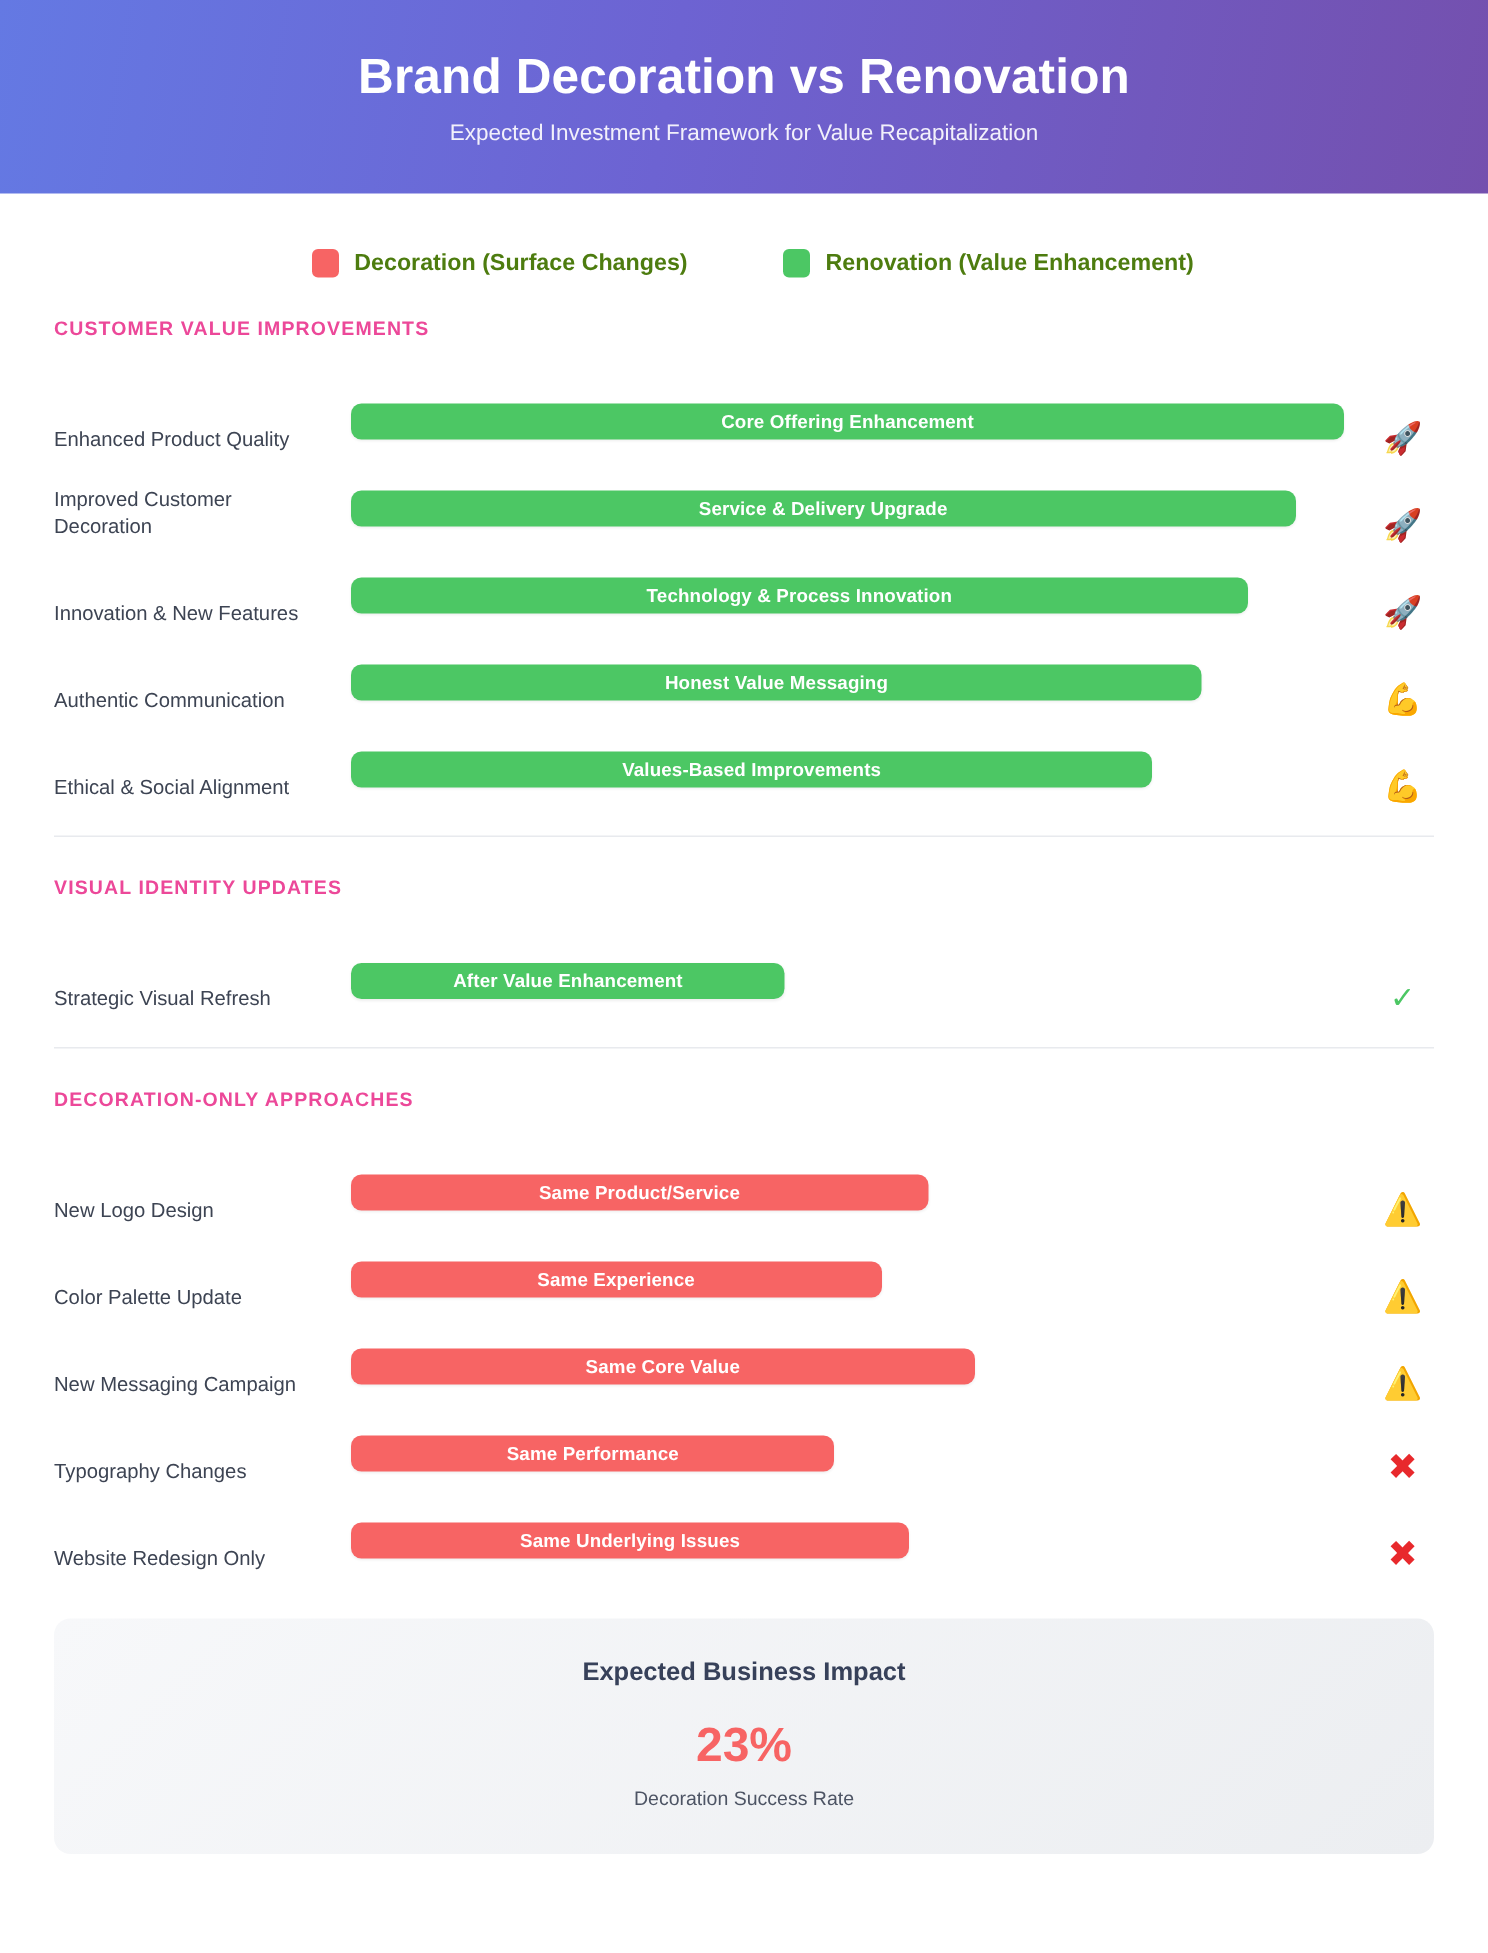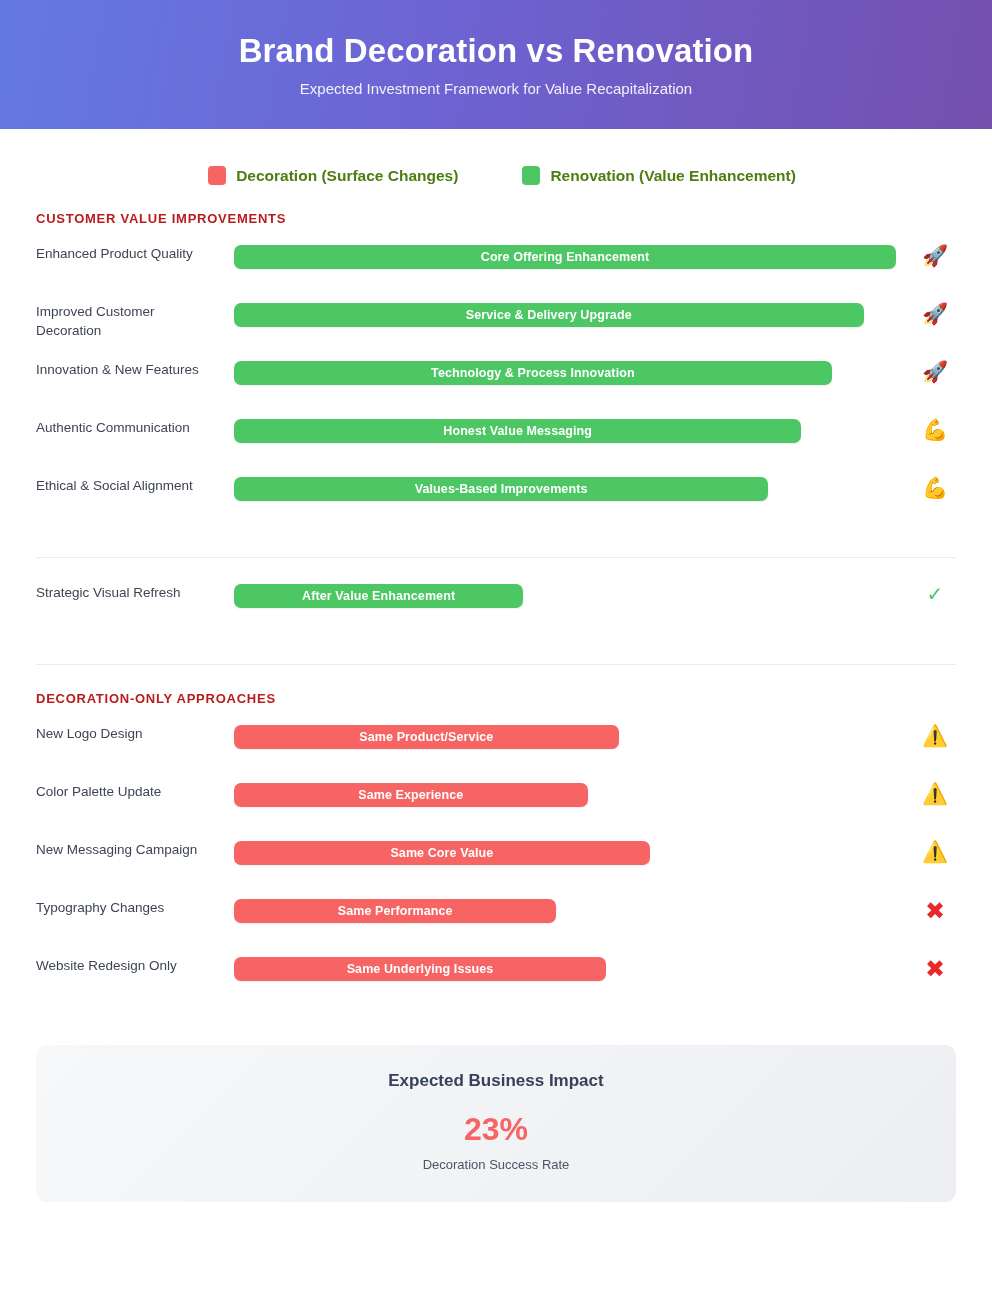--- a/index.html
+++ b/index.html
@@ -68,28 +68,28 @@
   }
 
   
   .chart-area { padding: 0 36px; }
 
   .section { margin-top: 26px; }
   .section-title {
     font-size: 13px;
     font-weight: bold;
     letter-spacing: 0.75px;
-    color: #b91c1c;
+    color: #ec4899;
     text-transform: uppercase;
     margin-bottom: 19px;
   }
 
   .bar-row {
     display: flex;
-    align-items: flex-start;
+    align-items: flex-end;
     height: 58px;
     gap: 18px;
   }
   .bar-label {
     width: 180px;
     flex: none;
     font-size: 13.5px;
     color: #3d4453;
     line-height: 1.38;
     padding-right: 6px;
@@ -217,20 +217,21 @@
       <div class="bar-row">
         <div class="bar-label">Ethical &amp; Social Alignment</div>
         <div class="bar-track">
           <div class="bar green" style="width: 80.7%;">Values-Based Improvements</div>
         </div>
         <div class="bar-status">💪</div>
       </div>
     </div>
     <div class="divider"></div>
     <div class="section">
+      <div class="section-title">VISUAL IDENTITY UPDATES</div>
       <div class="bar-row">
         <div class="bar-label">Strategic Visual Refresh</div>
         <div class="bar-track">
           <div class="bar green" style="width: 43.7%;">After Value Enhancement</div>
         </div>
         <div class="bar-status check">✓</div>
       </div>
     </div>
     <div class="divider"></div>
     <div class="section">

